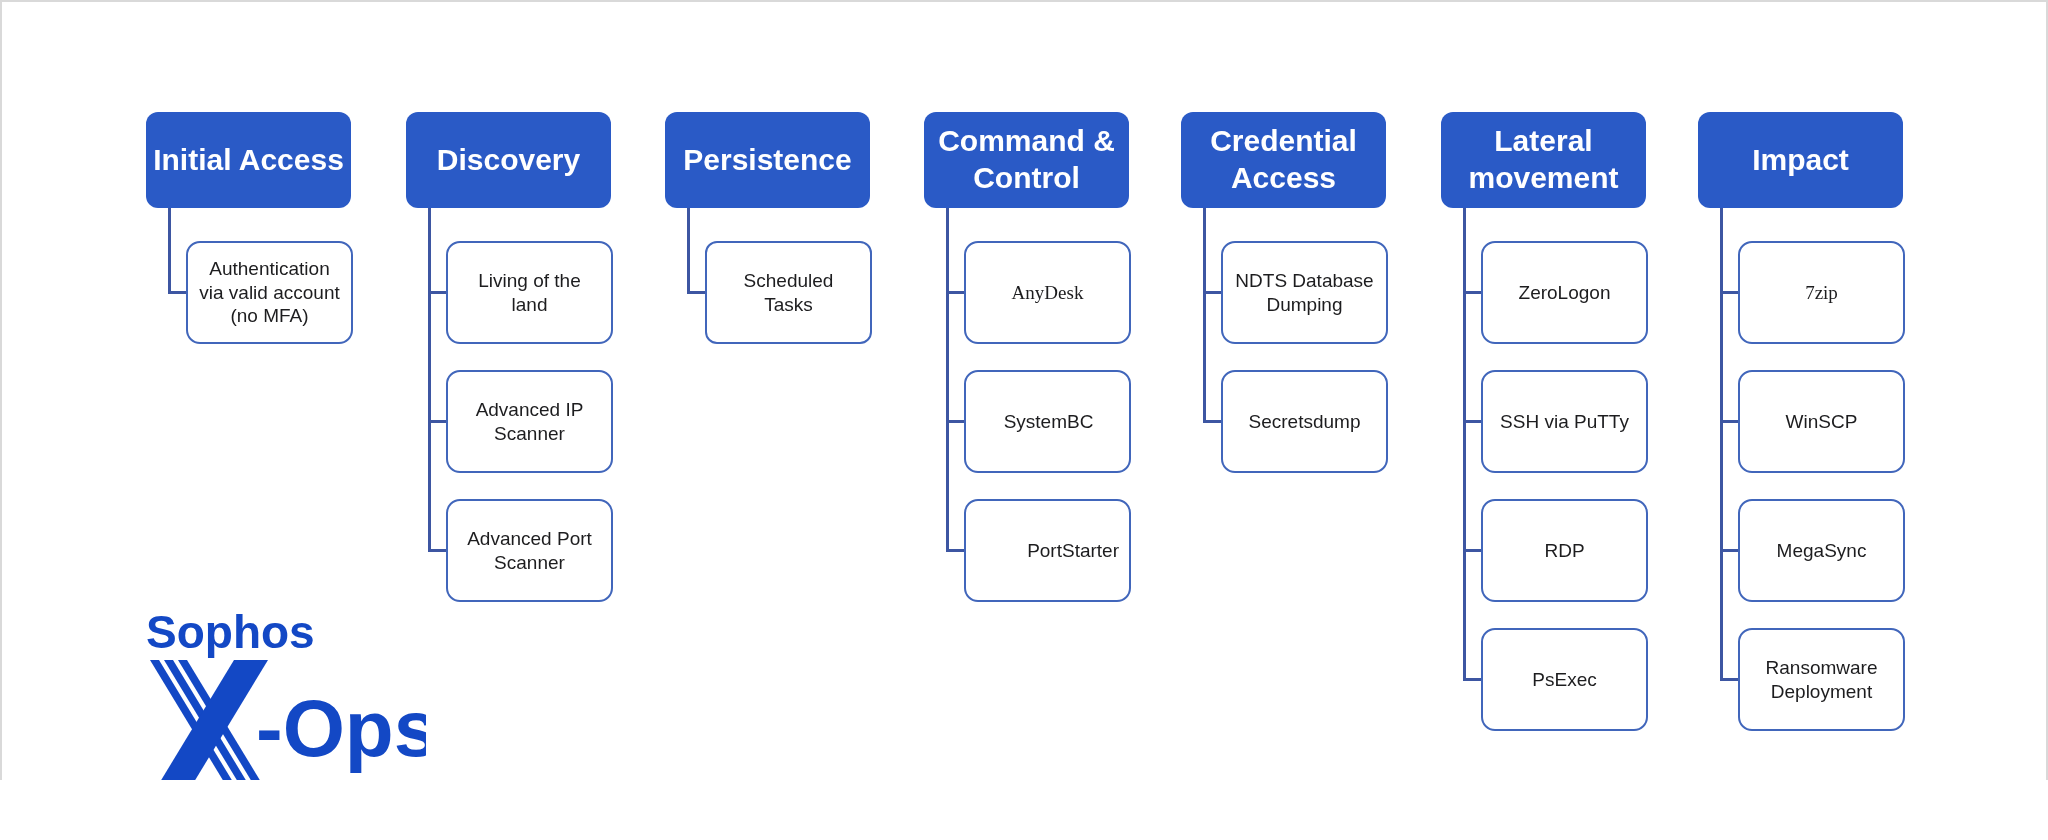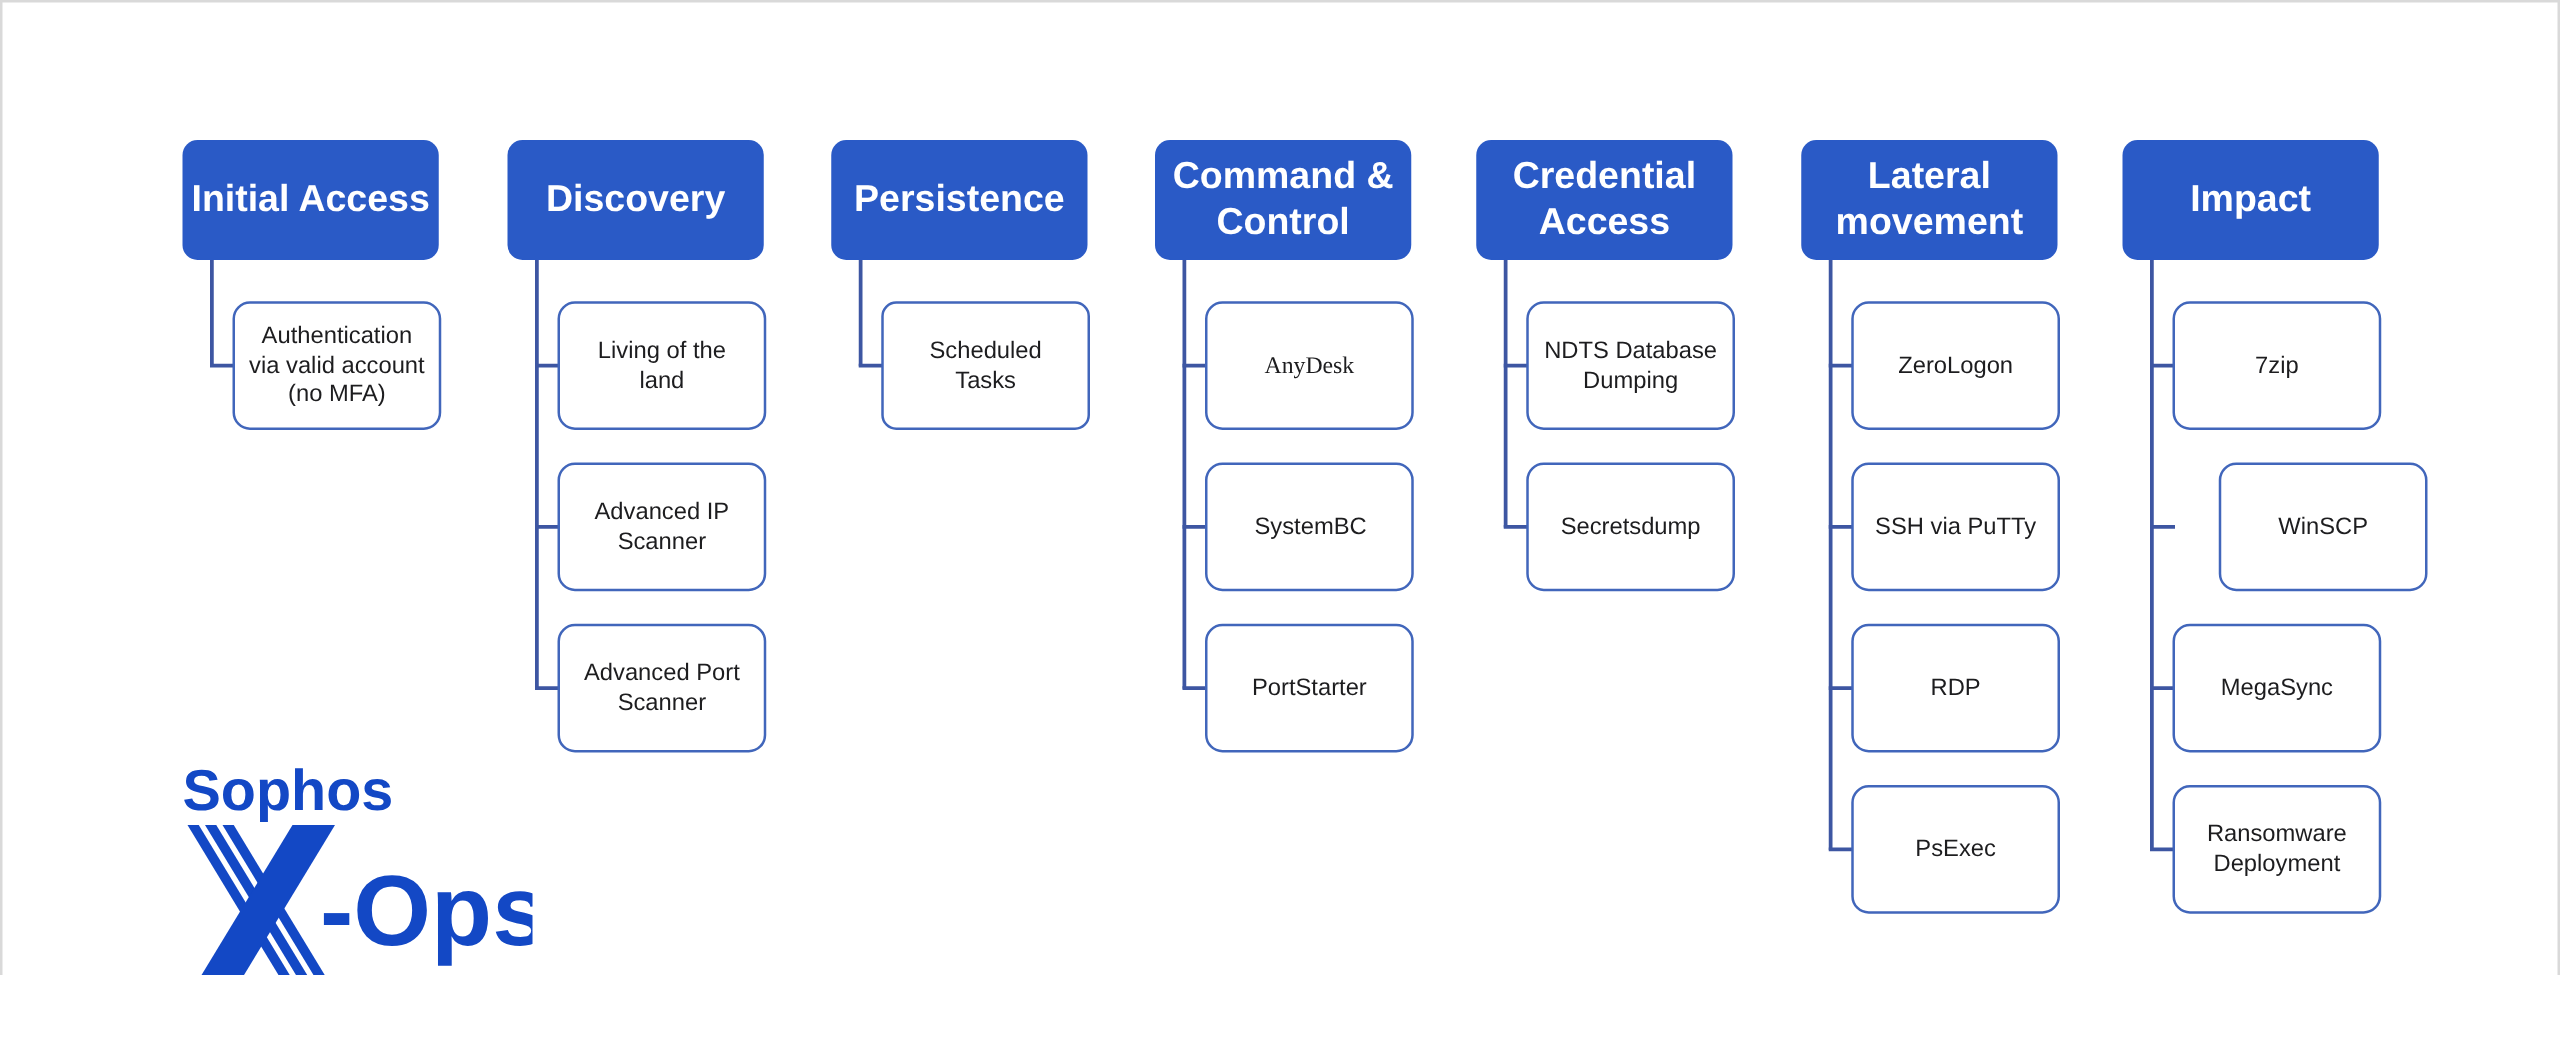--- a/index.html
+++ b/index.html
@@ -110,21 +110,21 @@
     <div class="vline" style="height: 342.5px;"></div>
   <div class="stub" style="top: 179.25px;"></div>
         <div class="technique-box" style="top: 129px; font-family: Liberation Serif, serif;">
           <span>AnyDesk</span>
         </div>
         <div class="stub" style="top: 308.25px;"></div>
         <div class="technique-box" style="top: 258px; padding-left: 12px;">
           <span>SystemBC</span>
         </div>
         <div class="stub" style="top: 437.25px;"></div>
-        <div class="technique-box" style="top: 387px;">
+        <div class="technique-box" style="top: 387px; justify-content: flex-end;">
           <span>PortStarter</span>
         </div>
       </div>
 
   <div class="column" style="left: 1179px; top: 110px;">
     <div class="stage-header">
       <span>Credential Access</span>
     </div>
     <div class="vline" style="height: 213.5px;"></div>
   <div class="stub" style="top: 179.25px;"></div>
@@ -159,25 +159,25 @@
           <span>PsExec</span>
         </div>
       </div>
 
   <div class="column" style="left: 1696px; top: 110px;">
     <div class="stage-header">
       <span>Impact</span>
     </div>
     <div class="vline" style="height: 471.5px;"></div>
   <div class="stub" style="top: 179.25px;"></div>
-        <div class="technique-box" style="top: 129px;">
+        <div class="technique-box" style="top: 129px; font-family: Liberation Serif, serif;">
           <span>7zip</span>
         </div>
         <div class="stub" style="top: 308.25px;"></div>
-        <div class="technique-box" style="top: 258px; margin-left: 37px;">
+        <div class="technique-box" style="top: 258px;">
           <span>WinSCP</span>
         </div>
         <div class="stub" style="top: 437.25px;"></div>
         <div class="technique-box" style="top: 387px;">
           <span>MegaSync</span>
         </div>
         <div class="stub" style="top: 566.25px;"></div>
         <div class="technique-box" style="top: 516px;">
           <span>Ransomware Deployment</span>
         </div>

